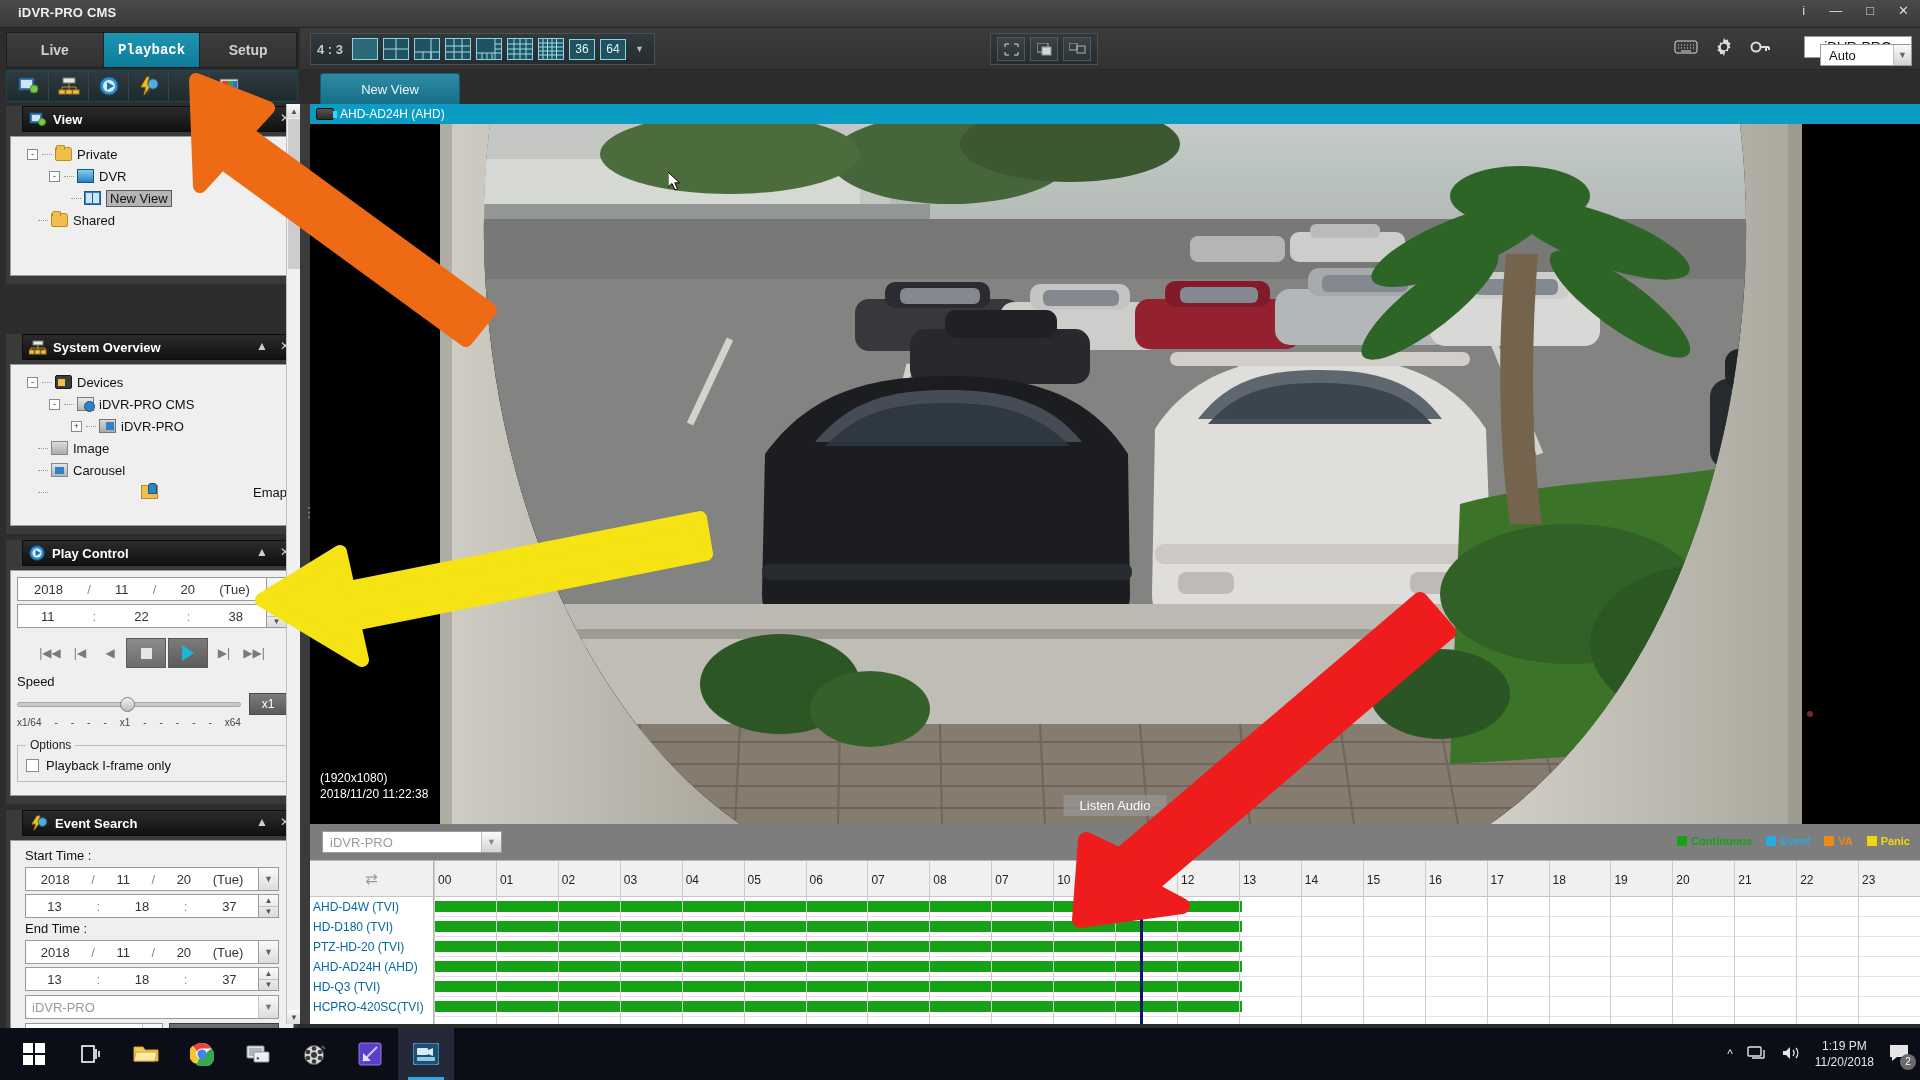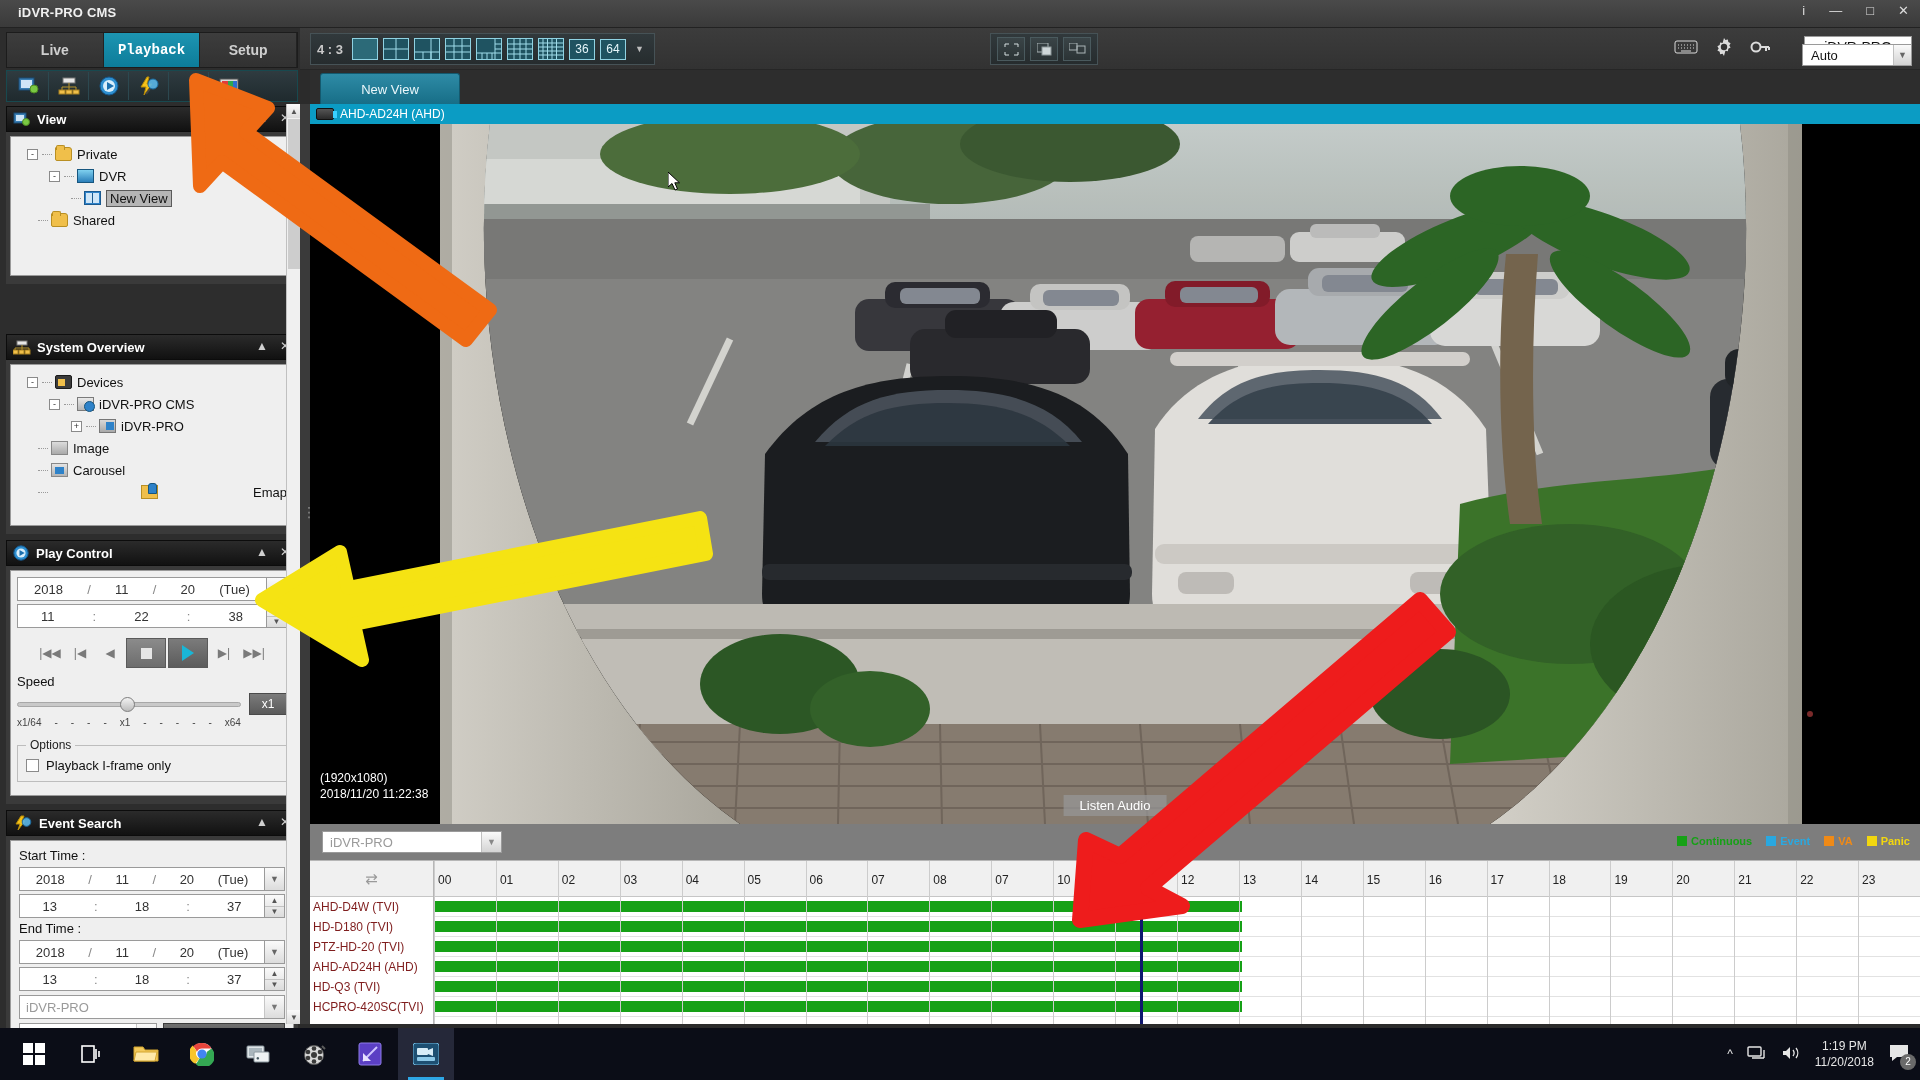--- a/index.html
+++ b/index.html
@@ -30,21 +30,21 @@
     background:linear-gradient(#2f3b40,#1f2a2e); border:1px solid #18494f;
     display:flex; align-items:center; padding:0 2px; }
   .ibtn { width:40px; height:28px; display:flex; align-items:center;
     justify-content:center; border-right:1px solid #2c4850; }
   .ibtn:last-child { border-right:none; }
 
   
   .panel { position:absolute; left:6px; width:292px; background:#3a3a3a; }
   .phead { height:26px; background:linear-gradient(#2b2b2b,#111);
     display:flex; align-items:center; padding:0 6px; position:relative;
-    border:1px solid #0c0c0c; }
+    border:1px solid #0c0c0c;margin-left:16px; }
   .phead .ptitle { color:#fff; font-size:13px; font-weight:bold; margin-left:6px; }
   .phead .pacts { position:absolute; right:7px; top:4px; display:flex; gap:12px;
     color:#cfcfcf; font-size:12px; }
   .pbody { background:#efefef; border:1px solid #9a9a9a; margin:4px;
     padding:6px; }
 
   
   .tree { font-size:13px; color:#111; }
   .trow { display:flex; align-items:center; height:22px; white-space:nowrap; }
   .tog { width:11px; height:11px; border:1px solid #8a8a8a; background:#fff;
@@ -174,21 +174,21 @@
   .caret { color:#bcbcbc; font-size:9px; padding:0 4px; }
   .sqbtn { width:28px; height:24px; border:1px solid #4a5a5e;
     background:linear-gradient(#3a4447,#2b3335); display:flex; align-items:center;
     justify-content:center; color:#cfd7d9; font-size:12px; }
   .rtools { position:absolute; right:150px; top:9px; display:flex; gap:16px;
     align-items:center; }
   .rtools .gi { color:#d8d8d8; font-size:17px; }
   .userbox { position:absolute; right:8px; top:8px; width:108px; height:22px;
     background:#fff; border:1px solid #9a9a9a; color:#111; font-size:14px;
     display:flex; align-items:center; justify-content:center; }
-  .autobox { position:absolute; right:8px; top:44px; width:110px; height:22px;
+  .autobox { position:absolute; right:8px; top:44px; width:92px; height:22px;
     background:#fff; border:1px solid #9a9a9a; color:#111; font-size:13px;
     display:flex; align-items:center; padding-left:8px; }
   .autobox .arr { position:absolute; right:0; top:0; bottom:0; width:18px;
     background:linear-gradient(#fafafa,#d2d2d2); border-left:1px solid #c0c0c0;
     display:flex; align-items:center; justify-content:center; font-size:9px; color:#666; }
 
   
   .viewstrip { position:absolute; left:310px; top:70px; width:1610px; height:34px;
     background:#2d2d2d; }
   .vtab { position:absolute; left:10px; top:3px; width:140px; height:31px;
@@ -223,21 +223,21 @@
   .lg { display:flex; align-items:center; gap:4px; }
   .lg i { width:10px; height:10px; display:inline-block; }
 
   .tlgrid { position:absolute; left:0; top:36px; width:100%; height:164px;
     background:#fff; border-top:1px solid #b6b6b6; }
   .tlnames { position:absolute; left:0; top:0; width:124px; height:100%;
     background:#fff; border-right:1px solid #b6b6b6; z-index:3; }
   .tlnames .refresh { height:36px; display:flex; align-items:center;
     justify-content:center; background:#f0f0f0; border-bottom:1px solid #c6c6c6;
     color:#9a9a9a; font-size:15px; }
-  .tlname { height:20px; font-size:12px; color:#7f1d1d; display:flex;
+  .tlname { height:20px; font-size:12px; color:#0369a1; display:flex;
     align-items:center; padding-left:3px; white-space:nowrap; }
   .tlchart { position:absolute; left:124px; top:0; right:0; height:100%;
     overflow:hidden; }
   .hdrrow { height:36px; background:#f0f0f0; border-bottom:1px solid #c6c6c6;
     position:relative; }
   .hlabel { position:absolute; top:12px; font-size:12px; color:#222;
     padding-left:4px; }
   .vgrid { position:absolute; top:0; width:1px; height:100%; background:#ccc; }
   .rows { position:relative; }
   .row { height:20px; position:relative; border-bottom:1px solid #e2e2e2; }
@@ -516,21 +516,21 @@
         <svg width="20" height="16">
             <path d="M8 1L3 9h4l-2 6 7-9H9l2-5z" fill="#f5c21a" stroke="#b88c07"></path>
             <circle cx="13.5" cy="7" r="4.3" fill="#5bb7e8" fill-opacity=".9" stroke="#1c6a9e"></circle>
           </svg>
         <span class="ptitle">Event Search</span>
         <span class="pacts">
           <span>▲</span>
           <span>✕</span>
         </span>
       </div>
-      <div class="pbody" style="height:210px;padding:5px 8px;">
+      <div class="pbody" style="height:210px;padding:5px 14px;">
 
         <div class="secthdr">Start Time :</div>
         <div class="spin">
           <div class="dtfield">
             <span>2018</span>
             <i>/</i>
             <span>11</span>
             <i>/</i>
             <span>20</span>
             <span>(Tue)</span>

